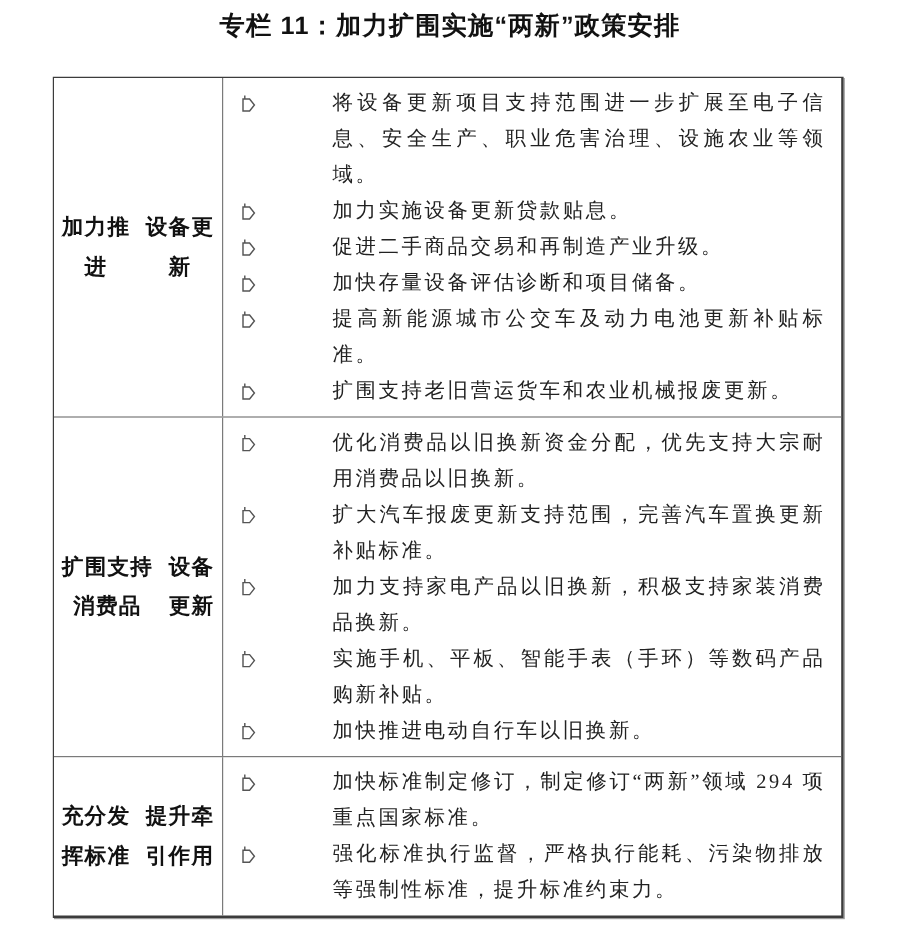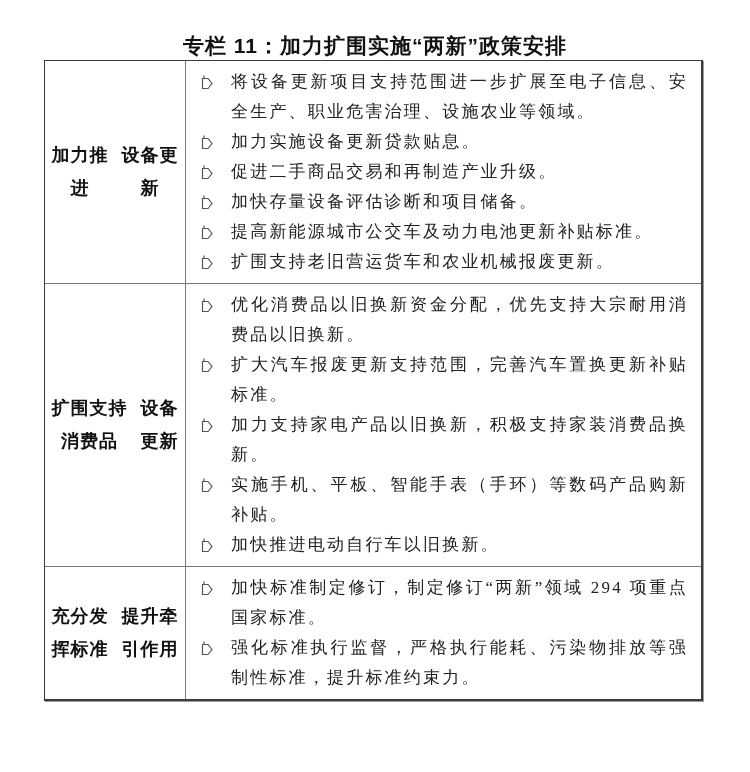--- a/index.html
+++ b/index.html
@@ -5,22 +5,22 @@
   html, body { margin: 0; padding: 0; }
   body {
     width: 750px;
     height: 772px;
     background: #ffffff;
     color: #1a1a1a;
     font-family: "Liberation Serif", serif;
     overflow: hidden;
   }
   .page-title {
-    padding-top: 32px;
-    margin: 0 0 0 0;
+    padding-top: 8px;
+    margin: 0 0 28px 0;
     text-align: center;
     font-family: "Liberation Sans", sans-serif;
     font-weight: bold;
     font-size: 21px;
     line-height: 28px;
     letter-spacing: 1px;
     color: #111111;
   }
   .box-table {
     margin-left: 44px;
@@ -58,21 +58,21 @@
     text-align: center;
   }
   .items-cell {
     flex: 1;
     box-sizing: border-box;
     padding: 6px 13px 6px 14px;
     display: flex;
     flex-direction: column;
     justify-content: center;
   }
-  .item { display: flex; }
+  .item { display: flex; gap: 46px; }
   .bullet {
     flex: 0 0 14px;
     margin-right: 17px;
     padding-top: 7px;
   }
   .bullet svg { display: block; }
   .item-text {
     flex: 1;
     font-size: 17px;
     line-height: 30px;

